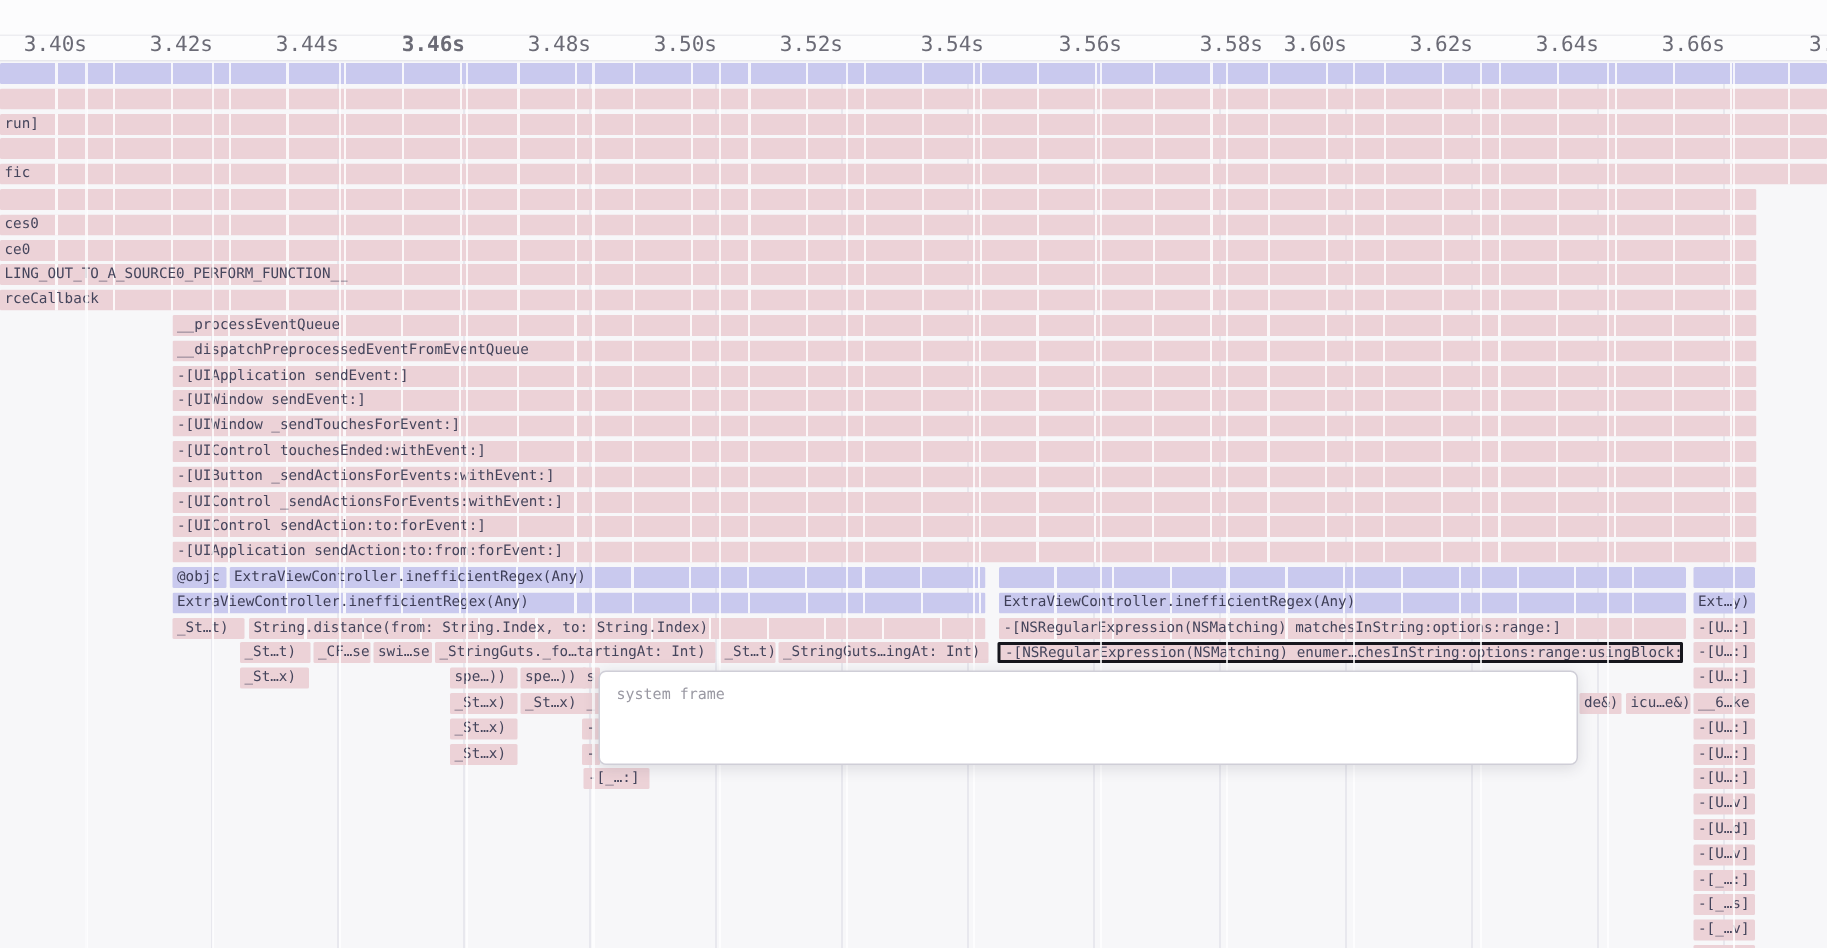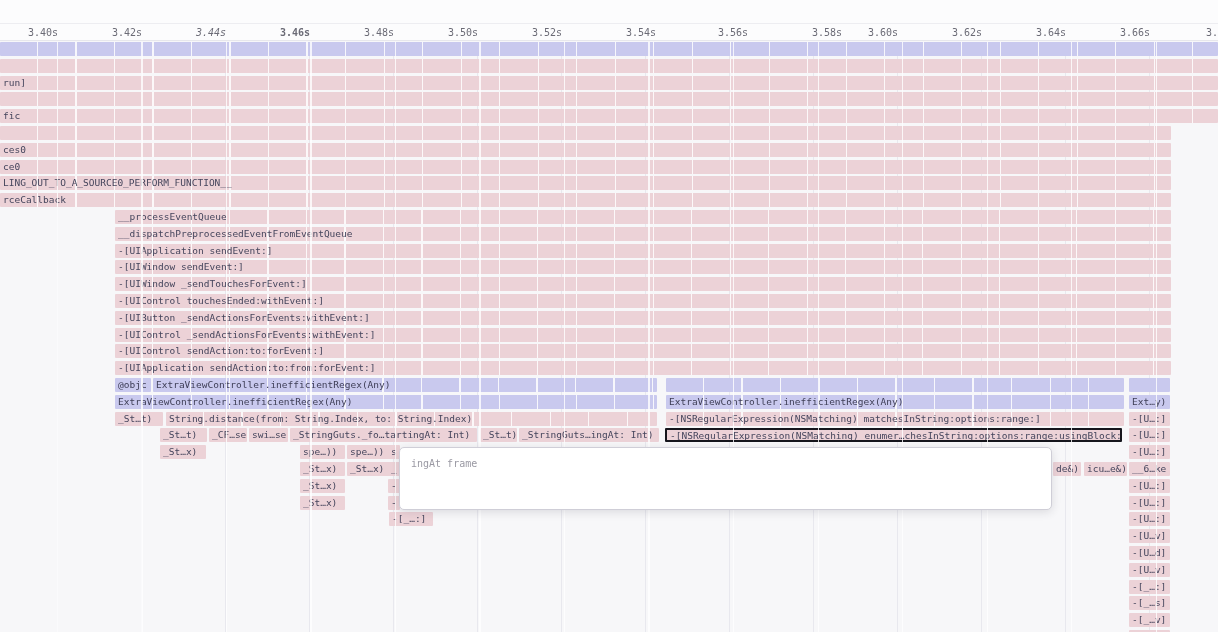--- a/index.html
+++ b/index.html
@@ -5,21 +5,21 @@
   * { margin:0; padding:0; box-sizing:border-box; }
   html,body { width:1218px; height:632px; overflow:hidden; }
   body { font-family:"DejaVu Sans Mono", monospace; background:#f7f7f9; }
 
   #screen { position:relative; width:1218px; height:632px; background:#f7f7f9; overflow:hidden; }
 
   
   #topbar { position:absolute; left:0; top:0; width:1218px; height:41px;
             background:#fcfcfd; border-bottom:1px solid #e7e7ec; z-index:8; }
   #topbar::before { content:""; position:absolute; left:0; top:23px; width:100%; height:1px; background:#ededf1; }
-  .tick-label { position:absolute; bottom:2px; font-size:10px; color:#6b6b76; white-space:nowrap; }
+  .tick-label { position:absolute; bottom:2px; font-size:14px; color:#6b6b76; white-space:nowrap; }
 
   
   #flame { position:absolute; left:0; top:0; width:1218px; height:632px; }
 
   
   #bg-grid { position:absolute; left:0; top:42px; width:1218px; height:590px; z-index:0;
              background:repeating-linear-gradient(90deg, transparent 0 83px, #e8e8ee 83px 84px);
              background-position:-26px 0; }
 
   
@@ -120,32 +120,32 @@
       <div class="seg pink" style="left: 1129px; top: 596.4px; width: 41px;">-[_…s]</div>
       <div class="seg pink" style="left: 1129px; top: 613.2px; width: 41px;">-[_…v]</div>
       <div class="seg pink" style="left: 1129px; top: 630px; width: 41px;">-[_…]</div>
     </div>
 
   <div id="white-grid"></div>
 
   <div id="topbar">
       <span class="tick-label" style="left: 58px; transform: translateX(-100%);">3.40s</span>
       <span class="tick-label" style="left: 142px; transform: translateX(-100%);">3.42s</span>
-      <span class="tick-label" style="left: 226px; transform: translateX(-100%); font-style: italic;">3.44s</span>
+      <span class="tick-label" style="left: 226px; transform: translateX(-100%);">3.44s</span>
       <span class="tick-label" style="left: 310px; transform: translateX(-100%); font-weight: bold;">3.46s</span>
       <span class="tick-label" style="left: 394px; transform: translateX(-100%);">3.48s</span>
       <span class="tick-label" style="left: 478px; transform: translateX(-100%);">3.50s</span>
       <span class="tick-label" style="left: 562px; transform: translateX(-100%);">3.52s</span>
       <span class="tick-label" style="left: 656px; transform: translateX(-100%);">3.54s</span>
       <span class="tick-label" style="left: 748px; transform: translateX(-100%);">3.56s</span>
       <span class="tick-label" style="left: 842px; transform: translateX(-100%);">3.58s</span>
       <span class="tick-label" style="left: 898px; transform: translateX(-100%);">3.60s</span>
       <span class="tick-label" style="left: 982px; transform: translateX(-100%);">3.62s</span>
       <span class="tick-label" style="left: 1066px; transform: translateX(-100%);">3.64s</span>
       <span class="tick-label" style="left: 1150px; transform: translateX(-100%);">3.66s</span>
       <span class="tick-label" style="left: 1206px;">3.</span>
     </div>
 
   <div id="tooltip">
-    <div class="sub">ingAt frame</div>
+    <div class="sub">system frame</div>
   </div>
 
 </div>
 
 </body></html>

